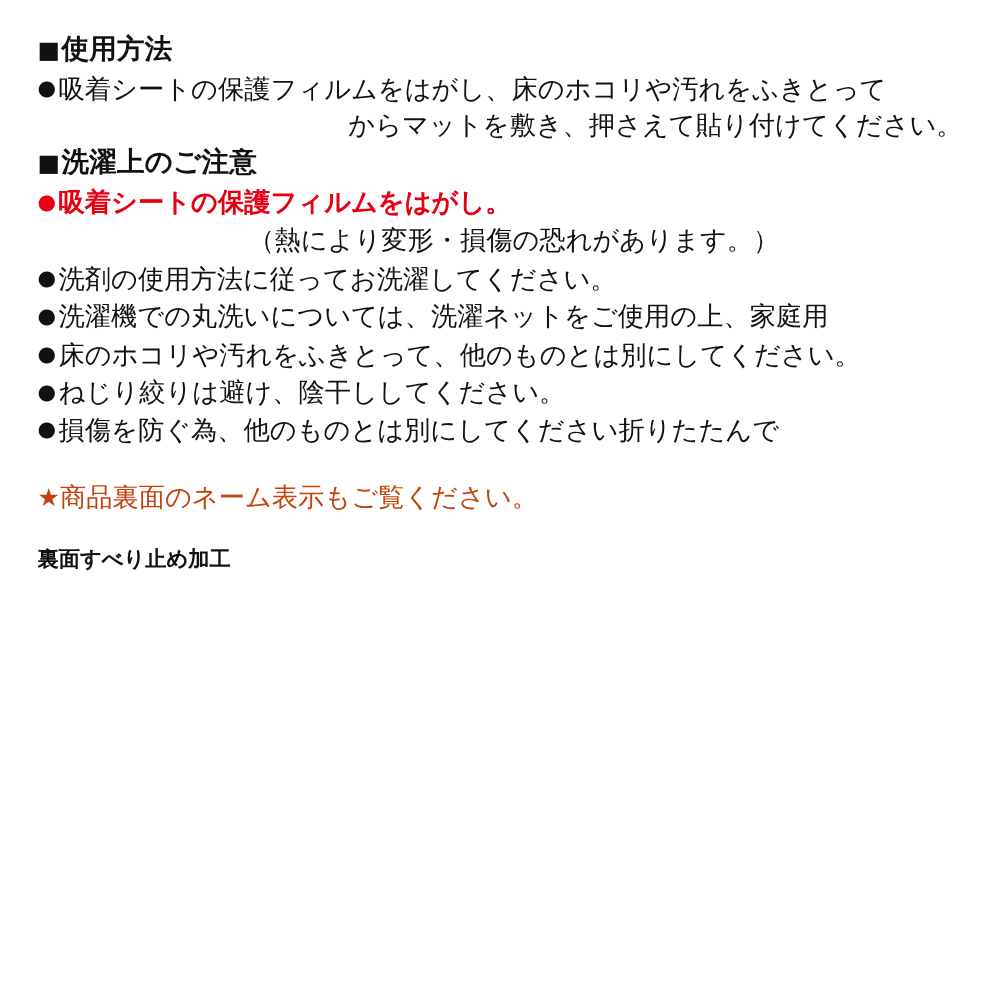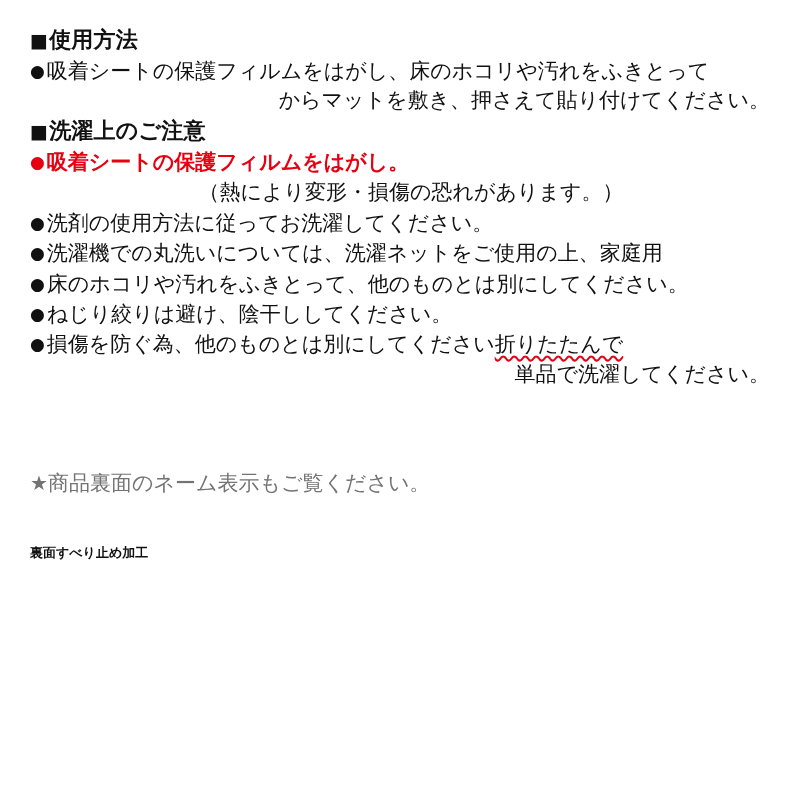--- a/index.html
+++ b/index.html
@@ -67,39 +67,38 @@
   }
   .note-paren {
     font-size: 21px;
     line-height: 1.40;
     padding-left: 22px;
     margin: 0 0 1px 0;
     color: #111111;
     text-align: center;
   }
   .wavy {
-    text-decoration: underline;
     text-decoration-style: wavy;
     text-decoration-color: #e60012;
     text-underline-offset: 4px;
   }
   .star-line {
     font-size: 21px;
     line-height: 1.4;
-    margin-top: 80px;
-    color: #737373;
+    margin-top: 24px;
+    color: #c2410c;
   }
   .star-line .star {
     font-size: 20px;
   }
   .bottom-note {
-    font-size: 13px;
+    font-size: 17px;
     font-weight: bold;
     line-height: 1.4;
-    margin-top: 46px;
+    margin-top: 24px;
     color: #111111;
   }
 </style>
 </head>
 <body>
 
 <div class="page">
 
   <div class="block">
     <div class="section-head">
@@ -145,21 +144,20 @@
 
     <div class="item">
       <span class="bullet">●</span>
       <span class="text">ねじり絞りは避け、陰干ししてください。</span>
     </div>
 
     <div class="item">
       <span class="bullet">●</span>
       <span class="text">
         <span>損傷を防ぐ為、他のものとは別にしてください</span><span class="wavy">折りたたんで</span>
-        <span class="l2">単品で洗濯してください。</span>
       </span>
     </div>
   </div>
 
   <div class="star-line">
     <span class="star">★</span><span>商品裏面のネーム表示もご覧ください。</span>
   </div>
 
   <div class="bottom-note">裏面すべり止め加工</div>
 

